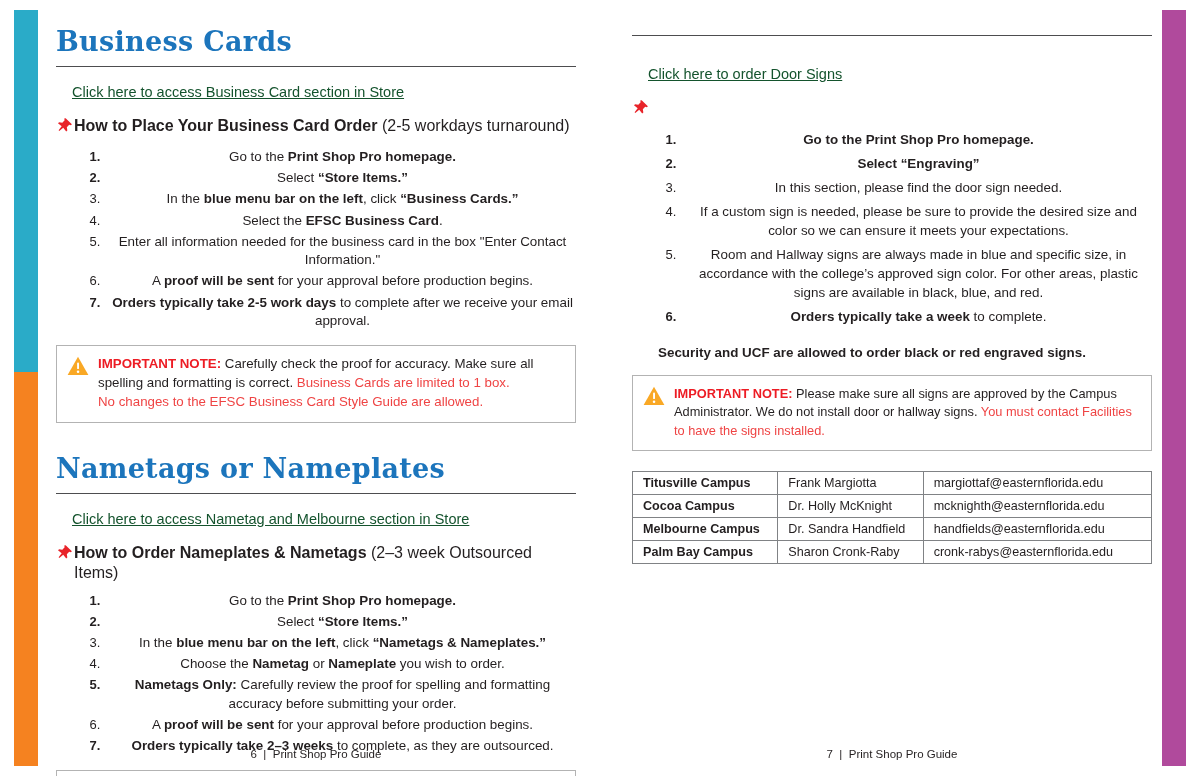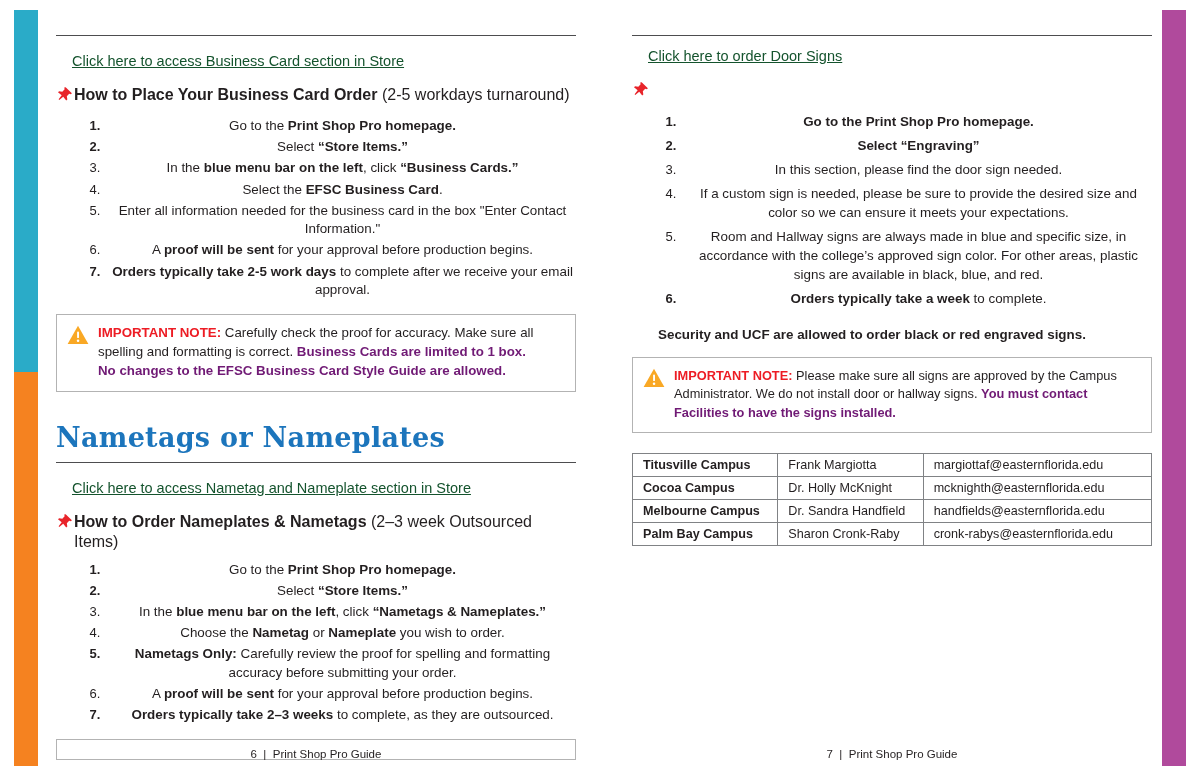--- a/index.html
+++ b/index.html
@@ -54,21 +54,21 @@
     border-collapse:collapse;width:100%;margin-top:20px;font-size:12.6px;
   }
   table.contacts td{
     border:1px solid #808285;padding:4px 10px;vertical-align:middle;
   }
   table.contacts td:nth-child(1){font-weight:700;width:28%;}
   table.contacts td:nth-child(2){width:28%;}
 
   
   .b{font-weight:700;}
-  .bb{font-weight:700;color:#701a75;}
+  .bb{font-weight:400;color:#ef4444;}
   .rb{font-weight:700;color:#ed1c24;}
 
   .footer{
     position:absolute;bottom:16px;width:520px;text-align:center;
     font-size:11.5px;color:#231f20;white-space:pre;
   }
   .footer-left{left:56px;}
   .footer-right{left:632px;}
 
   .sec-gap{margin-top:30px;}
@@ -76,20 +76,21 @@
 </head>
 <body>
 
 <div class="bar bar-teal"></div>
 <div class="bar bar-orange"></div>
 <div class="bar bar-purple"></div>
 
 <div class="col col-left">
 
   <section>
+    <h1 class="sec-title">Business Cards</h1>
     <div class="rule"></div>
 
     <a class="store-link">Click here to access Business Card section in Store</a>
 
     <div class="howto">
       <span class="pin">
         <svg width="17" height="17" viewBox="0 0 24 24">
             <path fill="#e8242a" d="M13.6 1.6l8.8 8.8-1.3 1.3-2.5-.6-3.3 3.3.7 4.5-1.6 1.6-4.2-5.2-5.6 4.3-.9-.9 4.3-5.6-5.2-4.2 1.6-1.6 4.5.7 3.3-3.3-.6-2.5z"></path>
           </svg>
       </span>
@@ -115,21 +116,21 @@
           </svg>
       </span>
       <div class="note-content"><span class="rb">IMPORTANT NOTE:</span><span> Carefully check the proof for accuracy. Make sure all spelling and formatting is correct. </span><span class="bb">Business Cards are limited to 1 box.</span><br><span class="bb">No changes to the EFSC Business Card Style Guide are allowed.</span></div>
     </div>
   </section>
 
   <section class="sec-gap">
     <h1 class="sec-title">Nametags or Nameplates</h1>
     <div class="rule"></div>
 
-    <a class="store-link">Click here to access Nametag and Nameplate section in Store</a>
+    <a class="store-link">Click here to access Nametag and Melbourne section in Store</a>
 
     <div class="howto">
       <span class="pin">
         <svg width="17" height="17" viewBox="0 0 24 24">
             <path fill="#e8242a" d="M13.6 1.6l8.8 8.8-1.3 1.3-2.5-.6-3.3 3.3.7 4.5-1.6 1.6-4.2-5.2-5.6 4.3-.9-.9 4.3-5.6-5.2-4.2 1.6-1.6 4.5.7 3.3-3.3-.6-2.5z"></path>
           </svg>
       </span>
       <span><span class="b">How to Order Nameplates &amp; Nametags</span><span> (2–3 week Outsourced Items)</span></span>
     </div>
 
@@ -148,21 +149,21 @@
       
     </div>
   </section>
 </div>
 
 <div class="col col-right">
 
   <section>
     <div class="rule"></div>
 
-    <a class="store-link" style="margin-top:12px;">Click here to order Door Signs</a>
+    <a class="store-link" style="margin-top:30px;">Click here to order Door Signs</a>
 
     <div class="howto">
       <span class="pin">
         <svg width="17" height="17" viewBox="0 0 24 24">
             <path fill="#e8242a" d="M13.6 1.6l8.8 8.8-1.3 1.3-2.5-.6-3.3 3.3.7 4.5-1.6 1.6-4.2-5.2-5.6 4.3-.9-.9 4.3-5.6-5.2-4.2 1.6-1.6 4.5.7 3.3-3.3-.6-2.5z"></path>
           </svg>
       </span>
     </div>
 
     <ol class="steps loose">

